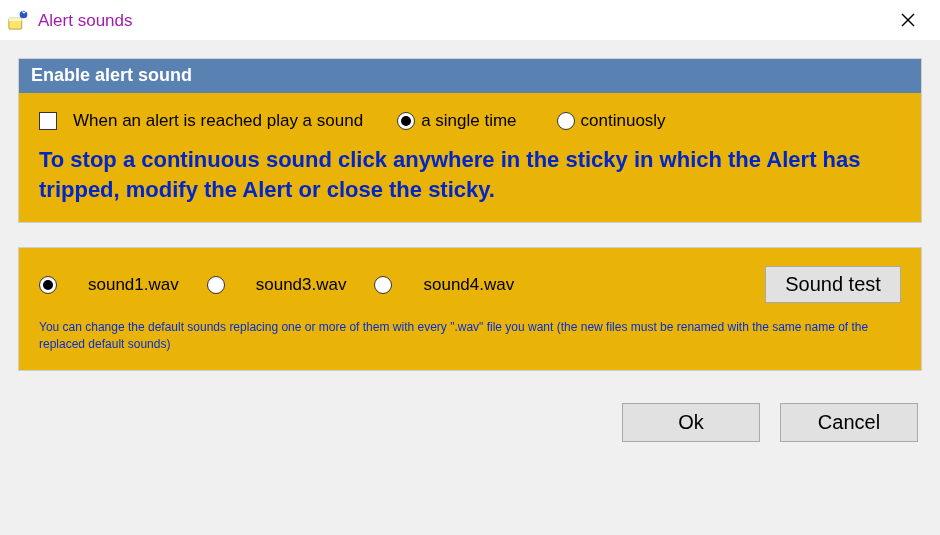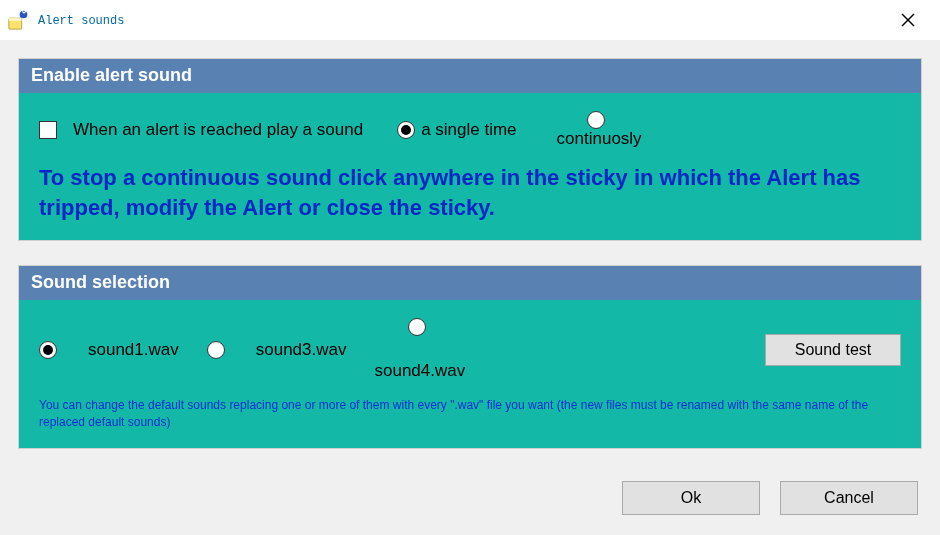--- a/index.html
+++ b/index.html
@@ -18,41 +18,40 @@
     height: 40px;
     padding: 0 10px 0 6px;
   }
   .titlebar .icon-wrap {
     width: 24px; height: 24px;
     margin-right: 8px;
     display: inline-flex; align-items: center; justify-content: center;
   }
   .titlebar .title {
     flex: 1;
-    font-size: 12px;
-    color: #0369a1;
+    font-size: 17px;
+    color: #a21caf;
     padding-top: 2px;
-    font-family: Liberation Mono, monospace;
   }
   .titlebar .close {
     width: 44px; height: 32px;
     display: flex; align-items: center; justify-content: center;
     font-size: 19px;
     color: #000;
     cursor: default;
   }
   .titlebar .close svg { width: 14px; height: 14px; }
   .client {
     padding: 18px 18px 0 18px;
     background: #f0f0f0;
     height: calc(535px - 40px);
   }
   .group {
     border: 1px solid #cfcfcf;
-    background: #14b8a6;
+    background: #eab308;
     margin-bottom: 24px;
   }
   .group-header {
     background: #5982b3;
     color: #fff;
     font-weight: bold;
     font-size: 18px;
     padding: 6px 12px 7px 12px;
   }
   .group-body {
@@ -87,21 +86,21 @@
     width: 10px; height: 10px;
     border-radius: 50%;
     background: #000;
     display: block;
   }
   .opt {
     display: inline-flex;
     align-items: center;
     margin-right: 32px;
   }
-  .opt:last-child { margin-right: 0; flex-direction: column; }
+  .opt:last-child { margin-right: 0; }
   .note {
     color: #0026c8;
     font-weight: bold;
     font-size: 22px;
     margin-top: 14px;
     line-height: 1.35;
   }
   .note2 {
     color: #0530d4;
     font-size: 12px;
@@ -115,21 +114,21 @@
   }
   .sound-opts {
     display: flex;
     align-items: center;
     flex-wrap: wrap;
   }
   .sound-opts .opt { margin-right: 28px; gap: 25px; }
   .btn {
     border: 1px solid #a9a9a9;
     background: #e1e1e1;
-    font-size: 16px;
+    font-size: 20px;
     padding: 6px 0;
     text-align: center;
     cursor: default;
     min-width: 136px;
   }
   .btn-sound-test {
     margin-left: auto;
   }
   .footer {
     display: flex;
@@ -176,21 +175,20 @@
         <span class="opt">
           <span class="radio"></span>
           <span>continuosly</span>
         </span>
       </div>
       <div class="note">To stop a continuous sound click anywhere in the sticky in which the Alert has tripped, modify the Alert or close the sticky.</div>
     </div>
   </div>
 
   <div class="group">
-    <div class="group-header">Sound selection</div>
     <div class="group-body">
       <div class="sound-row">
         <div class="sound-opts">
           <span class="opt">
             <span class="radio checked"></span>
             <span>sound1.wav</span>
           </span>
           <span class="opt">
             <span class="radio"></span>
             <span>sound3.wav</span>

